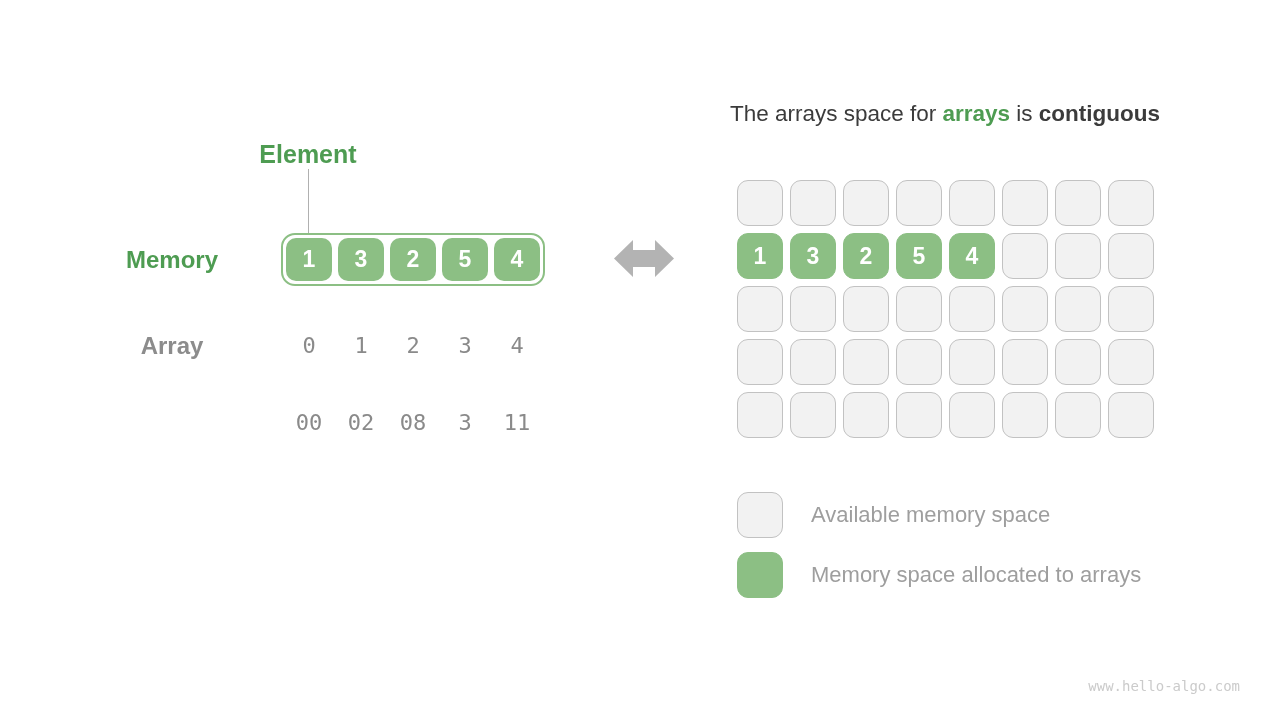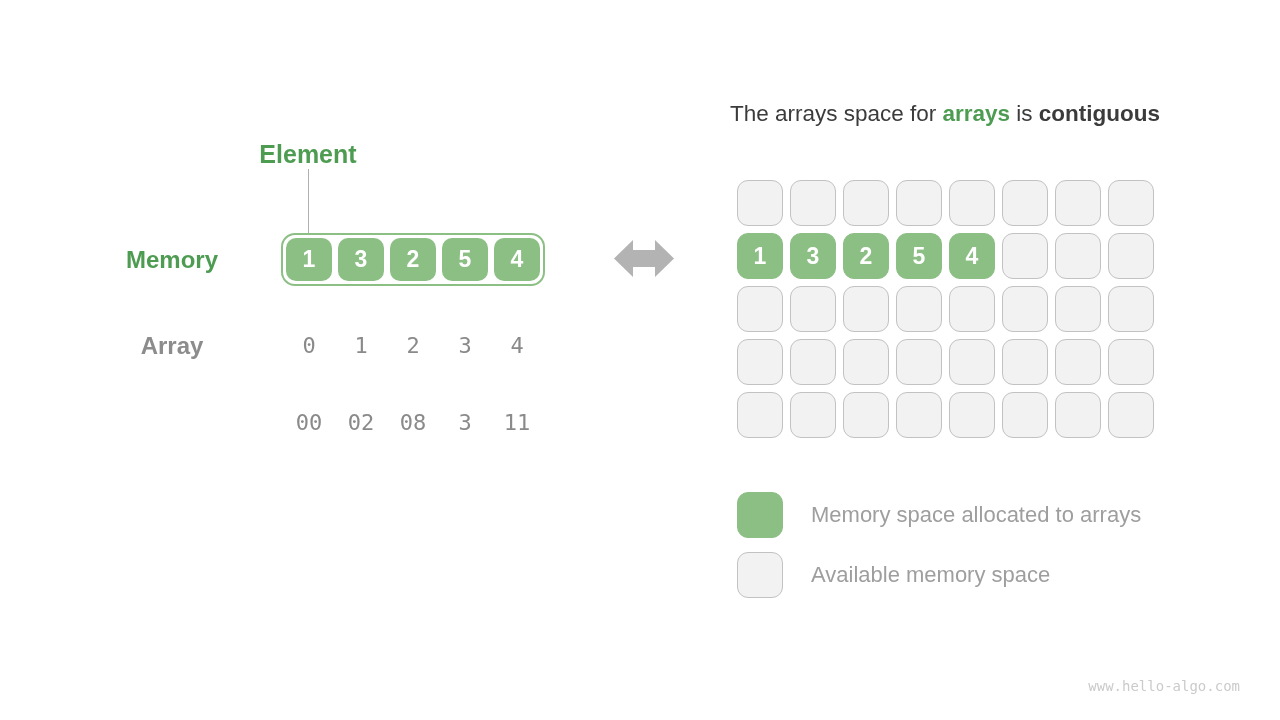--- a/index.html
+++ b/index.html
@@ -150,23 +150,23 @@
       <div class="mem-cell"></div>
       <div class="mem-cell"></div>
       <div class="mem-cell"></div>
       <div class="mem-cell"></div>
       <div class="mem-cell"></div>
       <div class="mem-cell"></div>
     </div>
 
   <div class="legend">
       <div class="legend-item">
+        <div class="swatch available"></div>
+        <div class="legend-label">Available memory space</div>
+      </div>
+      <div class="legend-item">
         <div class="swatch allocated"></div>
         <div class="legend-label">Memory space allocated to arrays</div>
-      </div>
-      <div class="legend-item">
-        <div class="swatch available"></div>
-        <div class="legend-label">Available memory space</div>
       </div>
     </div>
 
   <div class="watermark">www.hello-algo.com</div>
 </div>
 
 </body></html>

